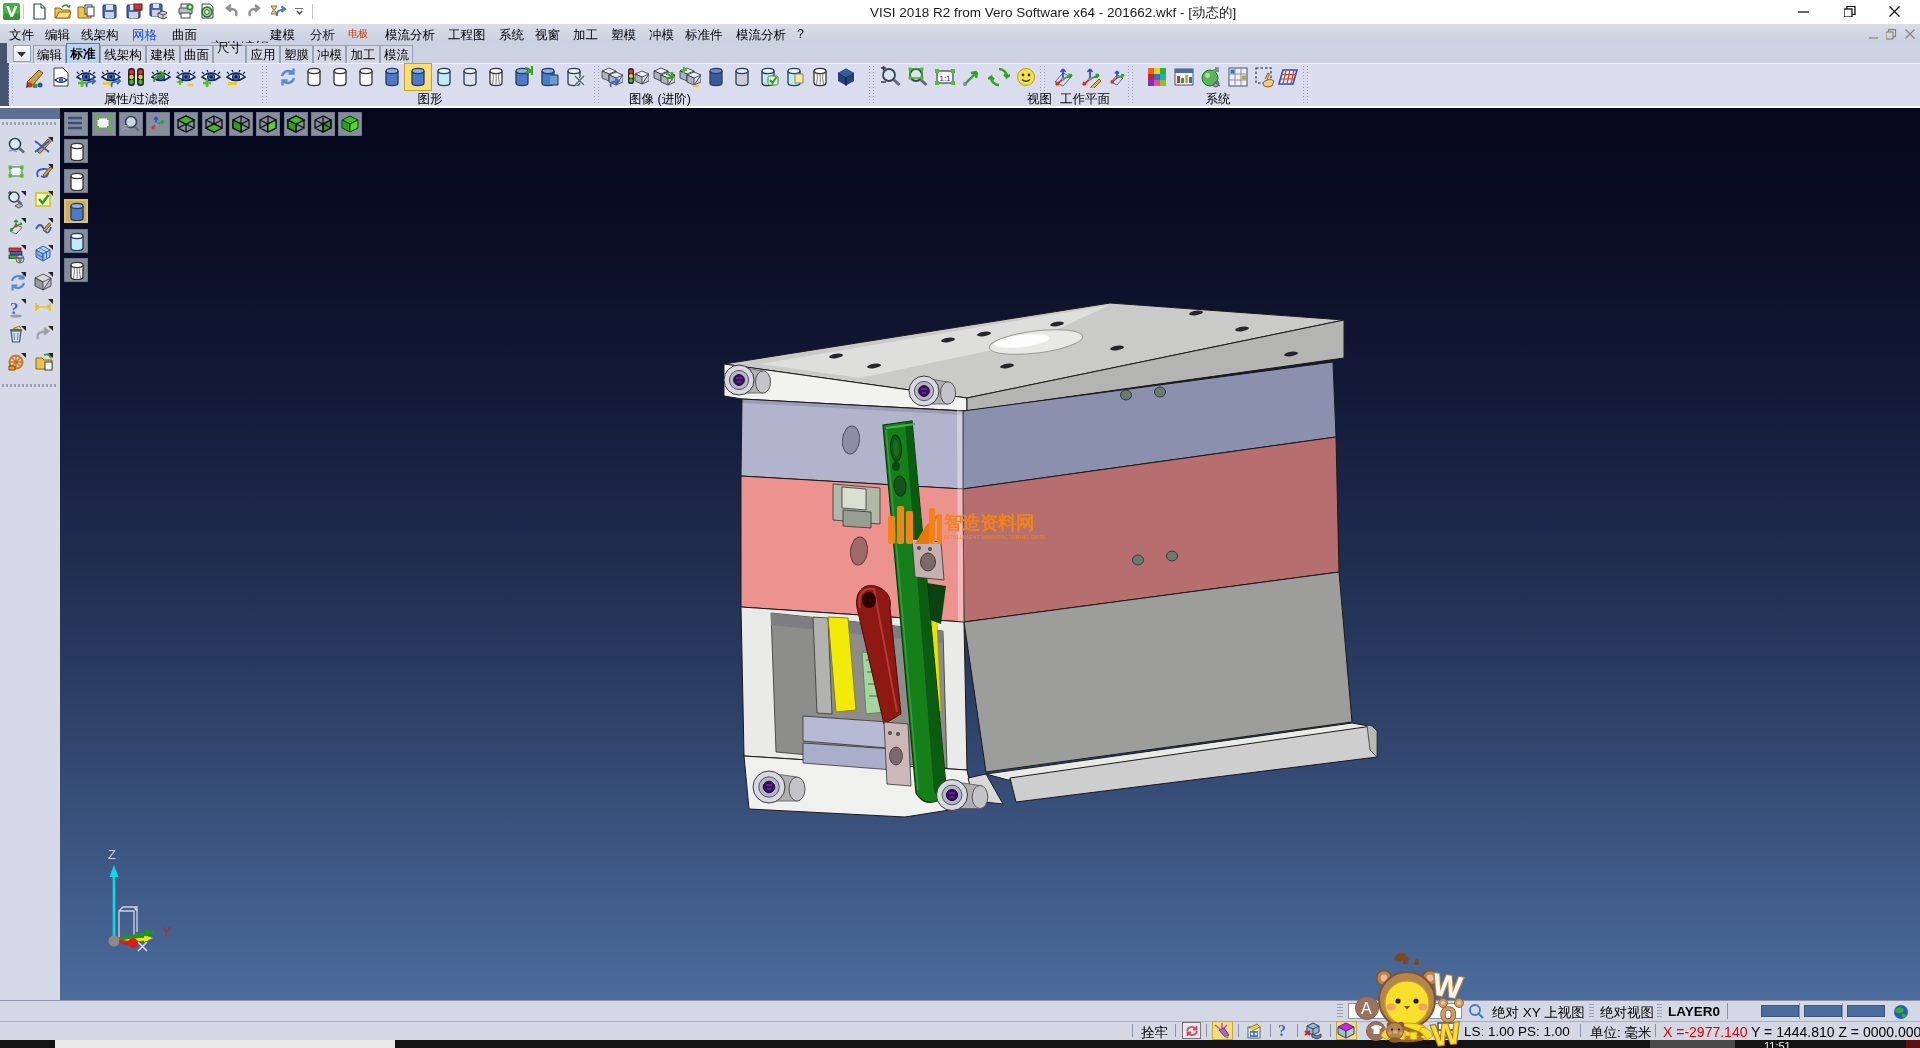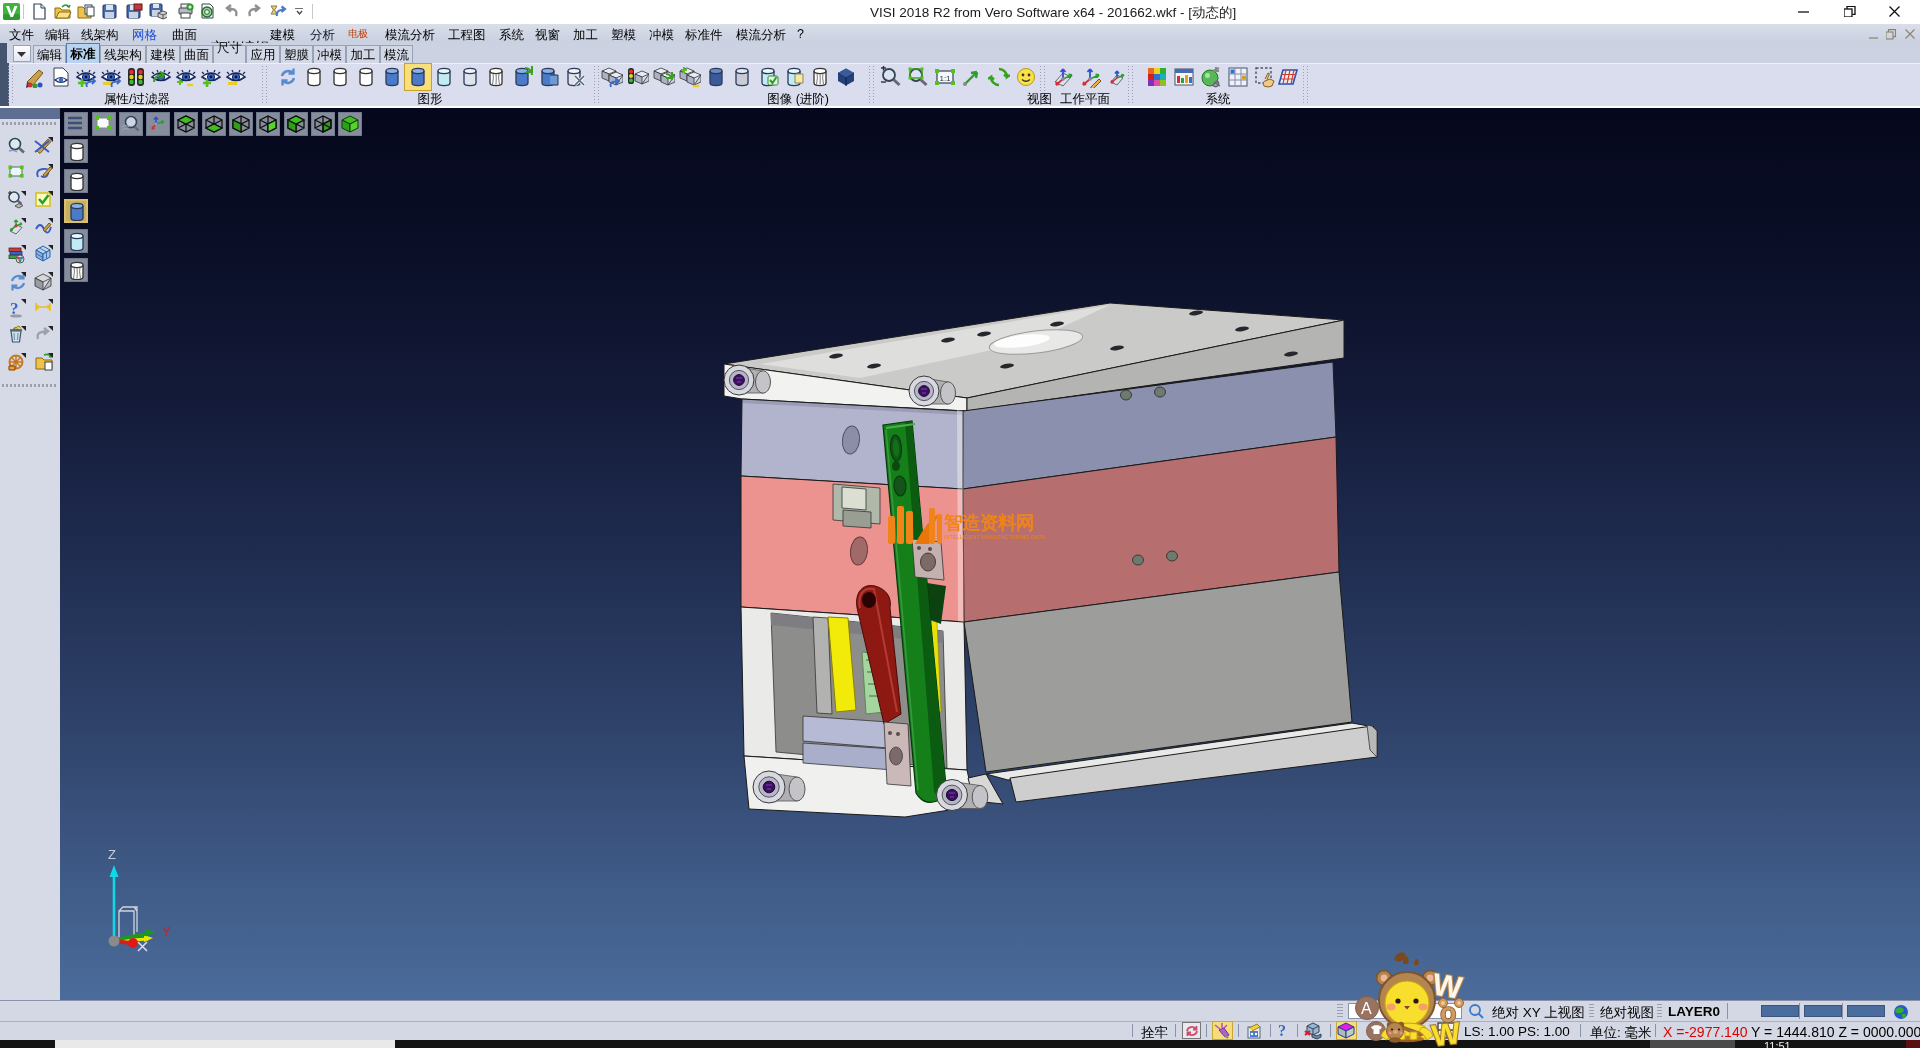--- a/index.html
+++ b/index.html
@@ -154,21 +154,21 @@
     <div class="abs" style="left:869px;top:66px;width:1px;height:37px;background-image:repeating-linear-gradient(#9aa0b2 0 1px,transparent 1px 3px)"></div>
     <div class="abs" style="left:873px;top:66px;width:1px;height:37px;background-image:repeating-linear-gradient(#9aa0b2 0 1px,transparent 1px 3px)"></div>
     <div class="abs" style="left:1040px;top:66px;width:1px;height:37px;background-image:repeating-linear-gradient(#9aa0b2 0 1px,transparent 1px 3px)"></div>
     <div class="abs" style="left:1044px;top:66px;width:1px;height:37px;background-image:repeating-linear-gradient(#9aa0b2 0 1px,transparent 1px 3px)"></div>
     <div class="abs" style="left:1128px;top:66px;width:1px;height:37px;background-image:repeating-linear-gradient(#9aa0b2 0 1px,transparent 1px 3px)"></div>
     <div class="abs" style="left:1132px;top:66px;width:1px;height:37px;background-image:repeating-linear-gradient(#9aa0b2 0 1px,transparent 1px 3px)"></div>
     <div class="abs" style="left:1303px;top:66px;width:1px;height:37px;background-image:repeating-linear-gradient(#9aa0b2 0 1px,transparent 1px 3px)"></div>
     <div class="abs" style="left:1307px;top:66px;width:1px;height:37px;background-image:repeating-linear-gradient(#9aa0b2 0 1px,transparent 1px 3px)"></div>
     <div class="txt" style="left:37px;top:91px;width:200px;text-align:center;font-size:12.5px">属性/过滤器</div>
     <div class="txt" style="left:330px;top:91px;width:200px;text-align:center;font-size:12.5px">图形</div>
-    <div class="txt" style="left:629px;top:91px;width:200px;text-align:right;font-size:12.5px">图像 (进阶)</div>
+    <div class="txt" style="left:629px;top:91px;width:200px;text-align:left;font-size:12.5px">图像 (进阶)</div>
     <div class="txt" style="left:852px;top:91px;width:200px;text-align:right;font-size:12.5px">视图</div>
     <div class="txt" style="left:985px;top:91px;width:200px;text-align:center;font-size:12.5px">工作平面</div>
     <div class="txt" style="left:1118px;top:91px;width:200px;text-align:center;font-size:12.5px">系统</div>
     <div class="abs" style="left:404px;top:63px;width:28px;height:28px;background:#f8df7a;border:1px solid #c8a030"></div>
     <svg class="abs" style="left:25px;top:66px" width="22" height="22" viewBox="0 0 22 22">
       <path d="M2,16 L14,4 l4,3 -10,12 z" fill="#c8a050" stroke="#7a5a10"></path>
       <path d="M2,16 l-1,6 5,-2 z" fill="#333"></path>
       <circle cx="5" cy="19" r="2.5" fill="#d03030"></circle>
       <circle cx="10" cy="20" r="2.5" fill="#30a030"></circle>
       <circle cx="15" cy="19" r="2.5" fill="#3050c0"></circle>

